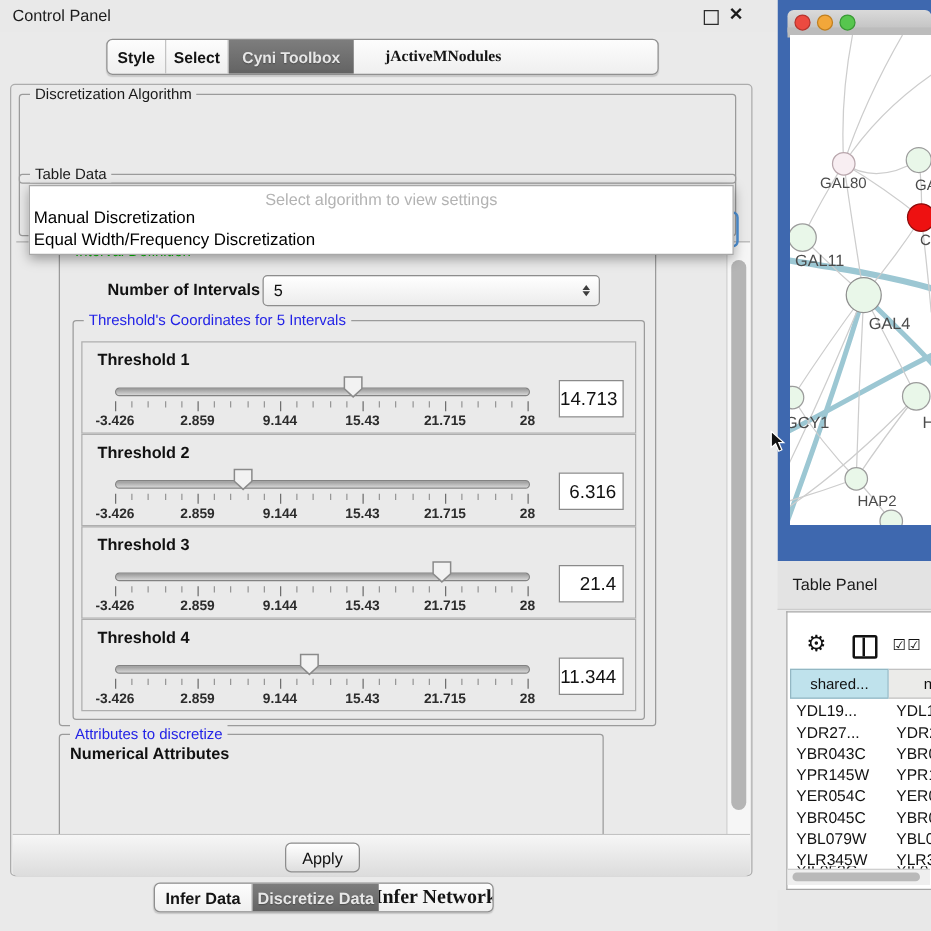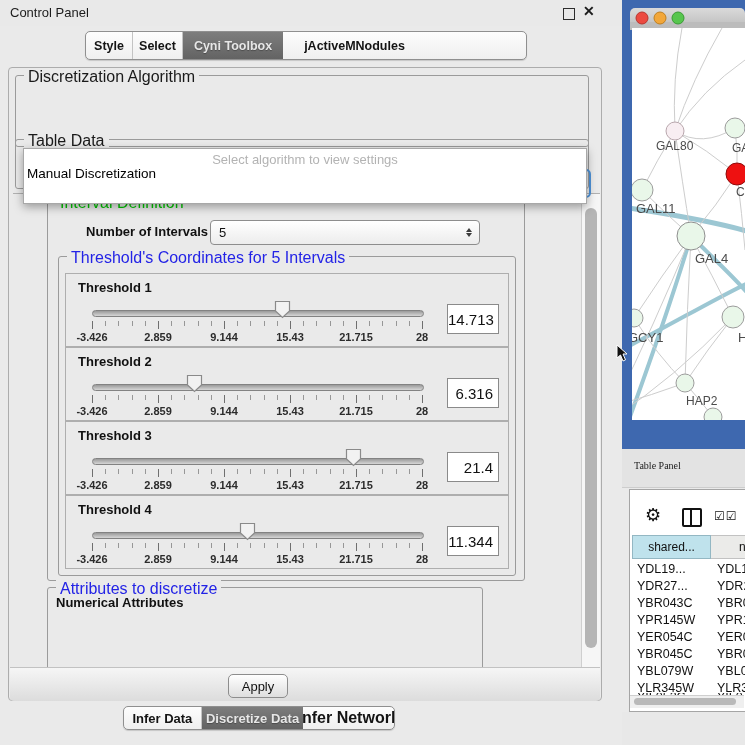--- a/index.html
+++ b/index.html
@@ -10,29 +10,29 @@
   
   #titlebar{left:0;top:0;width:622px;height:26px;background:#e9e9e9;}
   #titlebar .tb-text{left:10px;top:5px;font-size:13px;color:#1c1c1c;position:absolute;}
   #float-btn{left:563px;top:8px;width:10px;height:10px;border:1.5px solid #2d2d2d;position:absolute;background:transparent;}
   #close-btn{left:583px;top:3px;font-size:14px;font-weight:bold;color:#1b1b1b;position:absolute;}
 
   .seg-bar{display:flex;border:1px solid #8f8f8f;border-radius:5px;overflow:hidden;
            background:linear-gradient(#fdfdfd,#efefef);box-shadow:0 1px 1px rgba(0,0,0,.15);}
   .seg{display:flex;align-items:center;justify-content:center;font-size:12.5px;font-weight:bold;
        color:#141414;border-right:1px solid #c3c3c3;white-space:nowrap;overflow:hidden;}
-  .seg:last-child{border-right:none;}
+  .seg:last-child{border-right:none;font-family:Liberation Serif, serif;}
   .seg.active{background:linear-gradient(#7d7d7d,#636363);color:#e7e7e7;border-right:none;text-shadow:0 1px 1px rgba(0,0,0,.3);}
   #top-tabs{left:85px;top:31px;width:440px;height:27px;}
   #bottom-tabs{left:123px;top:706px;width:270px;height:22px;}
 
   #outer-panel{left:8px;top:67px;width:592px;height:632px;border:1px solid #acacac;border-radius:4px;background:#eaeaea;}
 
   .group{position:absolute;border:1px solid #9b9b9b;border-radius:3px;}
-  .group-title{position:absolute;top:-8px;left:8px;background:#eaeaea;padding:0 4px;font-size:16px;white-space:nowrap;}
+  .group-title{position:absolute;top:-8px;left:8px;background:#eaeaea;padding:0 4px;font-size:12px;white-space:nowrap;}
   .t-black{color:#1a1a1a;}
   .t-green{color:#00c400;}
   .t-blue{color:#2323e6;}
 
   
   .combo{position:absolute;border:1px solid #8d8d8d;border-radius:4px;background:linear-gradient(#ffffff,#ececec);
          font-size:13px;display:flex;align-items:center;padding-left:8px;box-sizing:border-box;}
   .combo .arrows{position:absolute;right:7px;top:0;bottom:0;display:flex;flex-direction:column;justify-content:center;gap:1px;}
   .combo .arrows i{display:block;width:0;height:0;border-left:3.5px solid transparent;border-right:3.5px solid transparent;}
   .combo .arrows i.up{border-bottom:4px solid #3c3c3c;}
@@ -75,21 +75,21 @@
   #attr-list .lscroll .thumb{position:absolute;top:1px;left:1px;width:9px;height:40px;background:#b0b0b0;border-radius:5px;}
 
   #apply-strip{left:9px;top:666px;width:590px;height:33px;background:linear-gradient(#f6f6f6,#dcdcdc);
                border-top:1px solid #c2c2c2;border-radius:0 0 4px 4px;}
   #apply-btn{position:absolute;left:218px;top:6px;width:58px;height:22px;border:1px solid #8d8d8d;border-radius:5px;
              background:linear-gradient(#ffffff,#dedede);font-size:13px;display:flex;align-items:center;justify-content:center;}
 
   
   #net-frame{left:622px;top:0;width:123px;height:449px;}
   #table-strip{left:622px;top:449px;width:123px;height:38px;background:#e3e3e3;border-bottom:1px solid #cdcdcd;}
-  #table-strip span{position:absolute;left:12px;top:11px;font-size:10px;color:#1a1a1a;font-family:Liberation Serif, serif;}
+  #table-strip span{position:absolute;left:12px;top:11px;font-size:13px;color:#1a1a1a;}
   #table-card{left:629px;top:489px;width:116px;height:223px;background:#fff;border:1px solid #a5a5a5;border-right:none;box-sizing:border-box;}
   .tt-icon{position:absolute;top:16px;color:#111;}
   #gear{left:15px;font-size:18px;line-height:18px;}
   #splitview{left:52px;top:18px;width:16px;height:15px;border:2px solid #111;border-radius:2px;}
   #splitview:after{content:"";position:absolute;left:6px;top:0;bottom:0;width:2px;background:#111;}
   #checks{left:84px;top:19px;font-size:12px;letter-spacing:1px;}
   .hdr{position:absolute;top:45px;height:24px;box-sizing:border-box;font-size:12px;display:flex;align-items:center;justify-content:center;}
   #hdr1{left:2px;width:79px;background:#bfe2ec;border:1px solid #93b7c3;}
   #hdr2{left:81px;width:80px;background:#ebebe9;border:1px solid #c2c2c2;border-left:none;justify-content:flex-start;padding-left:28px;}
   .trow{position:absolute;left:0;width:116px;height:17px;font-size:12.5px;line-height:17px;white-space:nowrap;overflow:hidden;}
@@ -128,20 +128,21 @@
 <div class="abs" id="outer-panel">
 
   <div class="group" style="left:6px;top:7px;width:572px;height:70px">
     <span class="group-title t-black">Discretization Algorithm</span>
   </div>
   <div class="abs" id="focus-ring"></div>
 
   <div class="abs" id="algo-popup">
     <div class="ph">Select algorithm to view settings</div>
     <div class="opt b">Manual Discretization</div>
+    <div class="opt r">Equal Width/Frequency Discretization</div>
   </div>
 
   <div class="group" style="left:6px;top:71px;width:572px;height:48px">
     <span class="group-title t-black">Table Data</span>
     <div class="combo" style="left:8px;top:13px;width:556px;height:25px">
       <span>galFiltered.sif default node</span>
       <span class="arrows">
           <i class="up"></i>
           <i class="dn"></i>
         </span>

